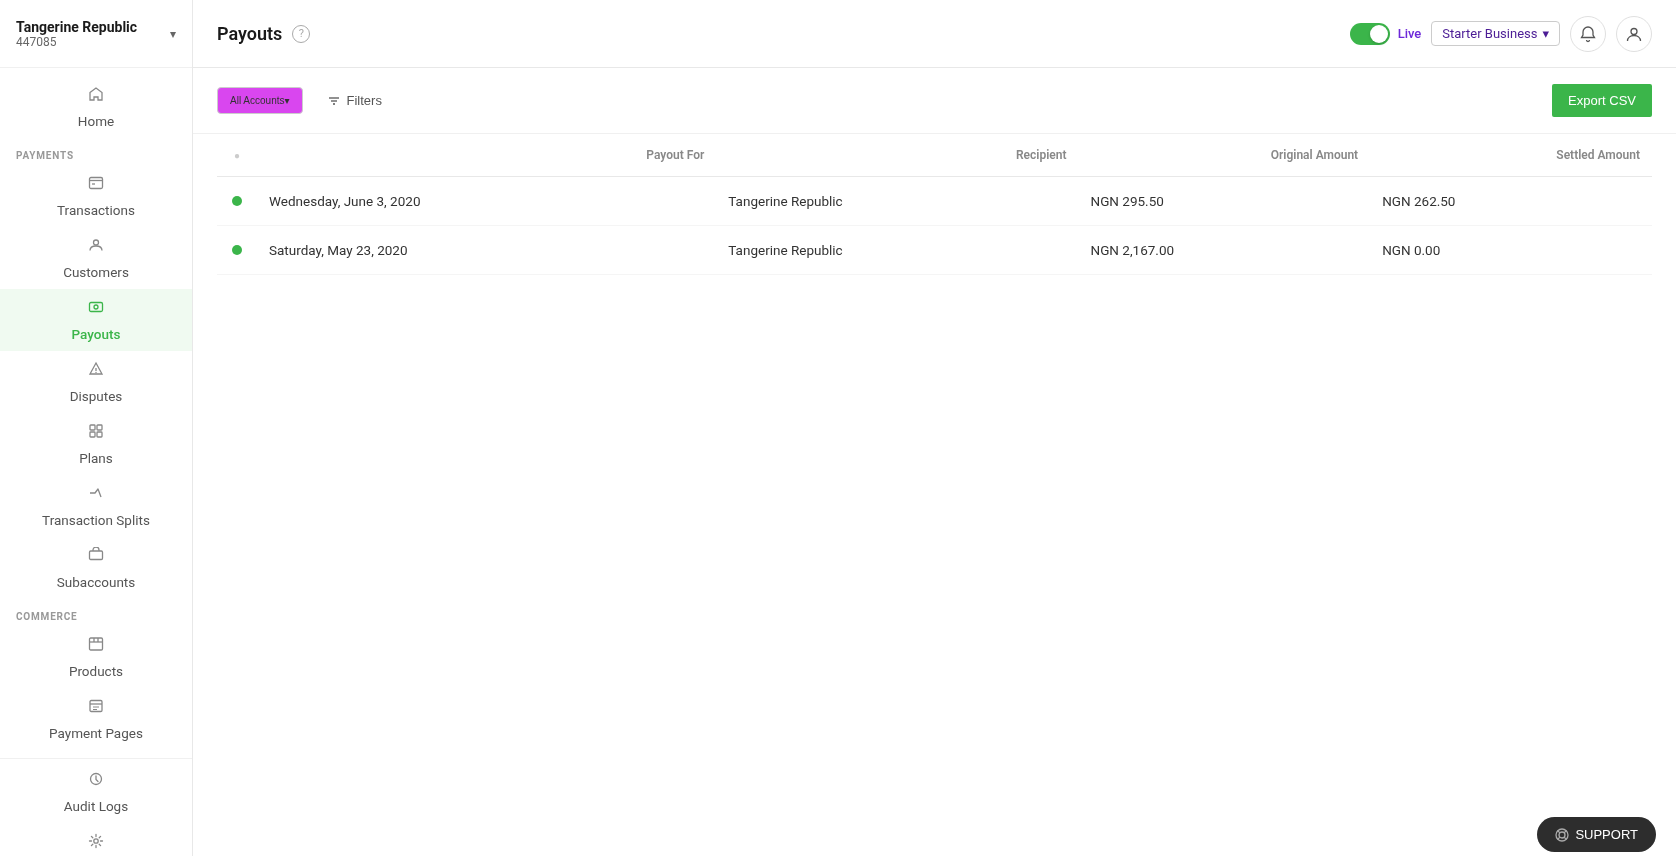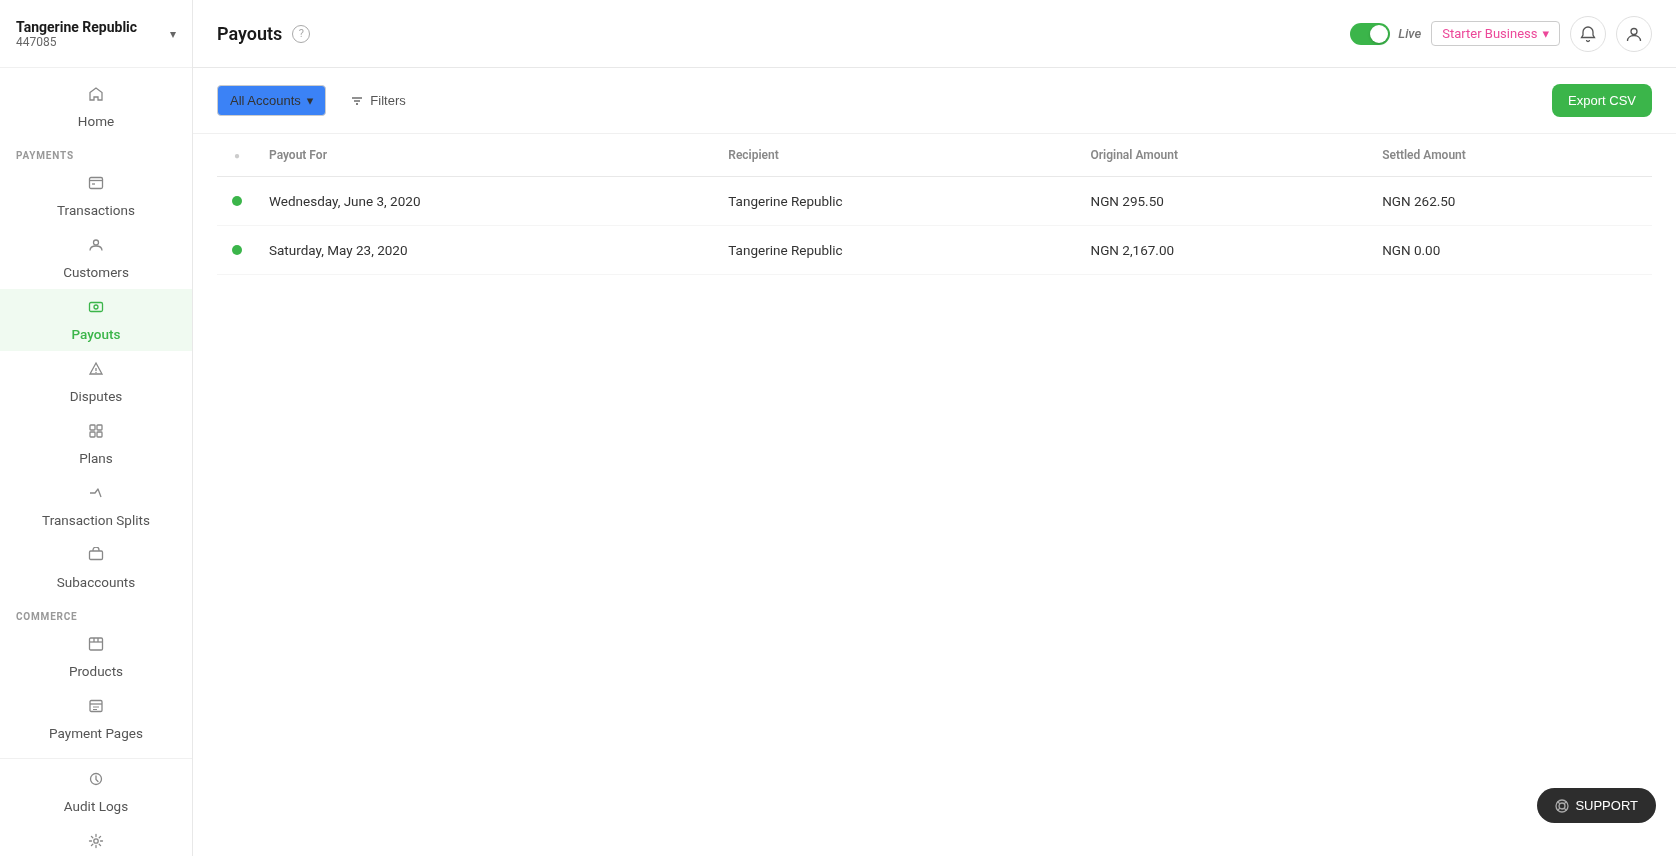--- a/index.html
+++ b/index.html
@@ -87,28 +87,28 @@
     .header-live-toggle { display: flex; align-items: center; gap: 8px; }
     .toggle-switch {
       width: 40px; height: 22px; background: #3bb54a; border-radius: 11px;
       position: relative; cursor: pointer;
     }
     .toggle-knob {
       width: 18px; height: 18px; background: #fff; border-radius: 50%;
       position: absolute; top: 2px; right: 2px;
       box-shadow: 0 1px 3px rgba(0,0,0,0.2);
     }
-    .toggle-label { font-size: 13px; font-weight: 500; color: #737373; font-style: italic; }
+    .toggle-label { font-size: 13px; font-weight: 500; color: #6d28d9; }
     .business-badge {
       background: #fff;
       border: 1px solid #ccc;
       border-radius: 4px;
       padding: 4px 10px;
       font-size: 13px;
-      color: #ec4899;
+      color: #4c1d95;
       display: flex;
       align-items: flex-start;
       gap: 5px;
       cursor: pointer;
     }
     .header-icon-btn {
       width: 36px; height: 36px; border-radius: 50%;
       display: flex; align-items: center; justify-content: center;
       cursor: pointer; color: #555; font-size: 16px;
       border: 1px solid #e0e0e0;
@@ -118,63 +118,63 @@
     .content { flex: 1; overflow-y: auto; padding: 0; }
 
     .content-toolbar {
       display: flex;
       align-items: center;
       padding: 16px 24px;
       gap: 12px;
       border-bottom: 1px solid #f0f0f0;
     }
     .all-accounts-btn {
-      display: flex; align-items: center; gap: 6px;
-      background: #3b82f6; border: 1px solid #ccc; border-radius: 4px;
-      padding: 7px 12px; cursor: pointer; font-size: 13px; color: #333;
+      display: flex; align-items: center; 
+      background: #d946ef; border: 1px solid #ccc; border-radius: 4px;
+      padding: 7px 12px; cursor: pointer; font-size: 10px; color: #333;
     }
     .filters-btn {
       display: flex; align-items: center; gap: 6px;
       background: transparent; border: none;
       padding: 7px 12px; cursor: pointer; font-size: 13px; color: #555;
     }
     .toolbar-spacer { flex: 1; }
     .export-csv-btn {
       background: #3bb54a; color: #fff; border: none;
-      border-radius: 8px; padding: 9px 16px;
+      border-radius: 2px; padding: 9px 16px;
       font-size: 13px; font-weight: 500; cursor: pointer;
     }
 
     
     .table-wrap { padding: 0 24px; }
     table { width: 100%; border-collapse: collapse; }
     thead tr { border-bottom: 1px solid #e8e8e8; }
     th {
-      text-align: left; padding: 14px 12px;
+      text-align: right; padding: 14px 12px;
       font-size: 12px; font-weight: 600; color: #888;
       text-transform: none;
     }
     th:first-child { width: 40px; }
     td {
       padding: 16px 12px;
       font-size: 13.5px;
       color: #333;
       border-bottom: 1px solid #f5f5f5;
       vertical-align: middle;
     }
     .dot-col { width: 40px; text-align: center; }
     .status-dot {
       width: 10px; height: 10px; border-radius: 50%;
       display: inline-block;
     }
     .dot-green { background: #3bb54a; }
 
     
     .support-btn {
-      position: fixed; bottom: 33px; right: 20px;
+      position: fixed; bottom: 4px; right: 20px;
       background: #2d2d2d; color: #fff;
       border: none; border-radius: 20px;
       padding: 10px 18px; font-size: 13px; font-weight: 500;
       cursor: pointer; display: flex; align-items: center; gap: 6px;
     }
 
     svg { display: block; }
   </style>
 </head>
 <body>

